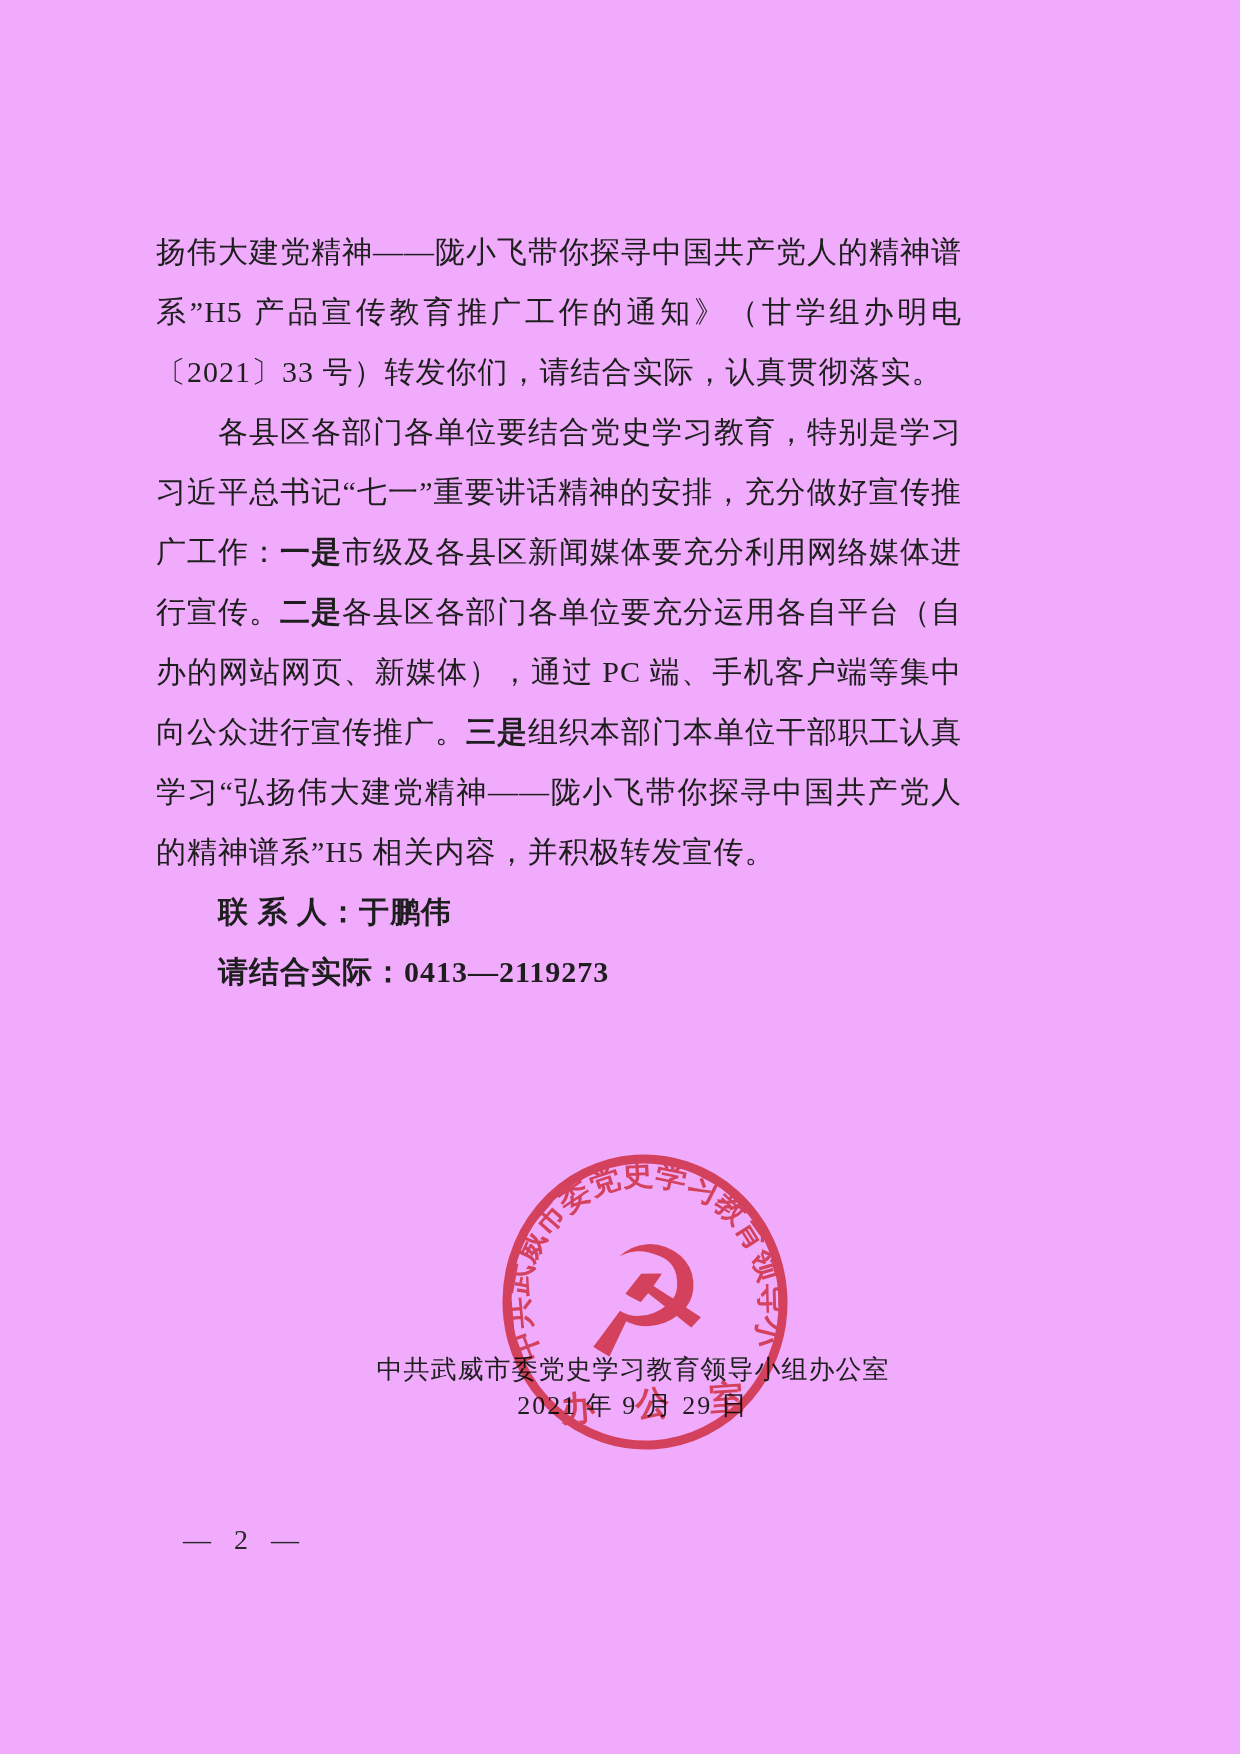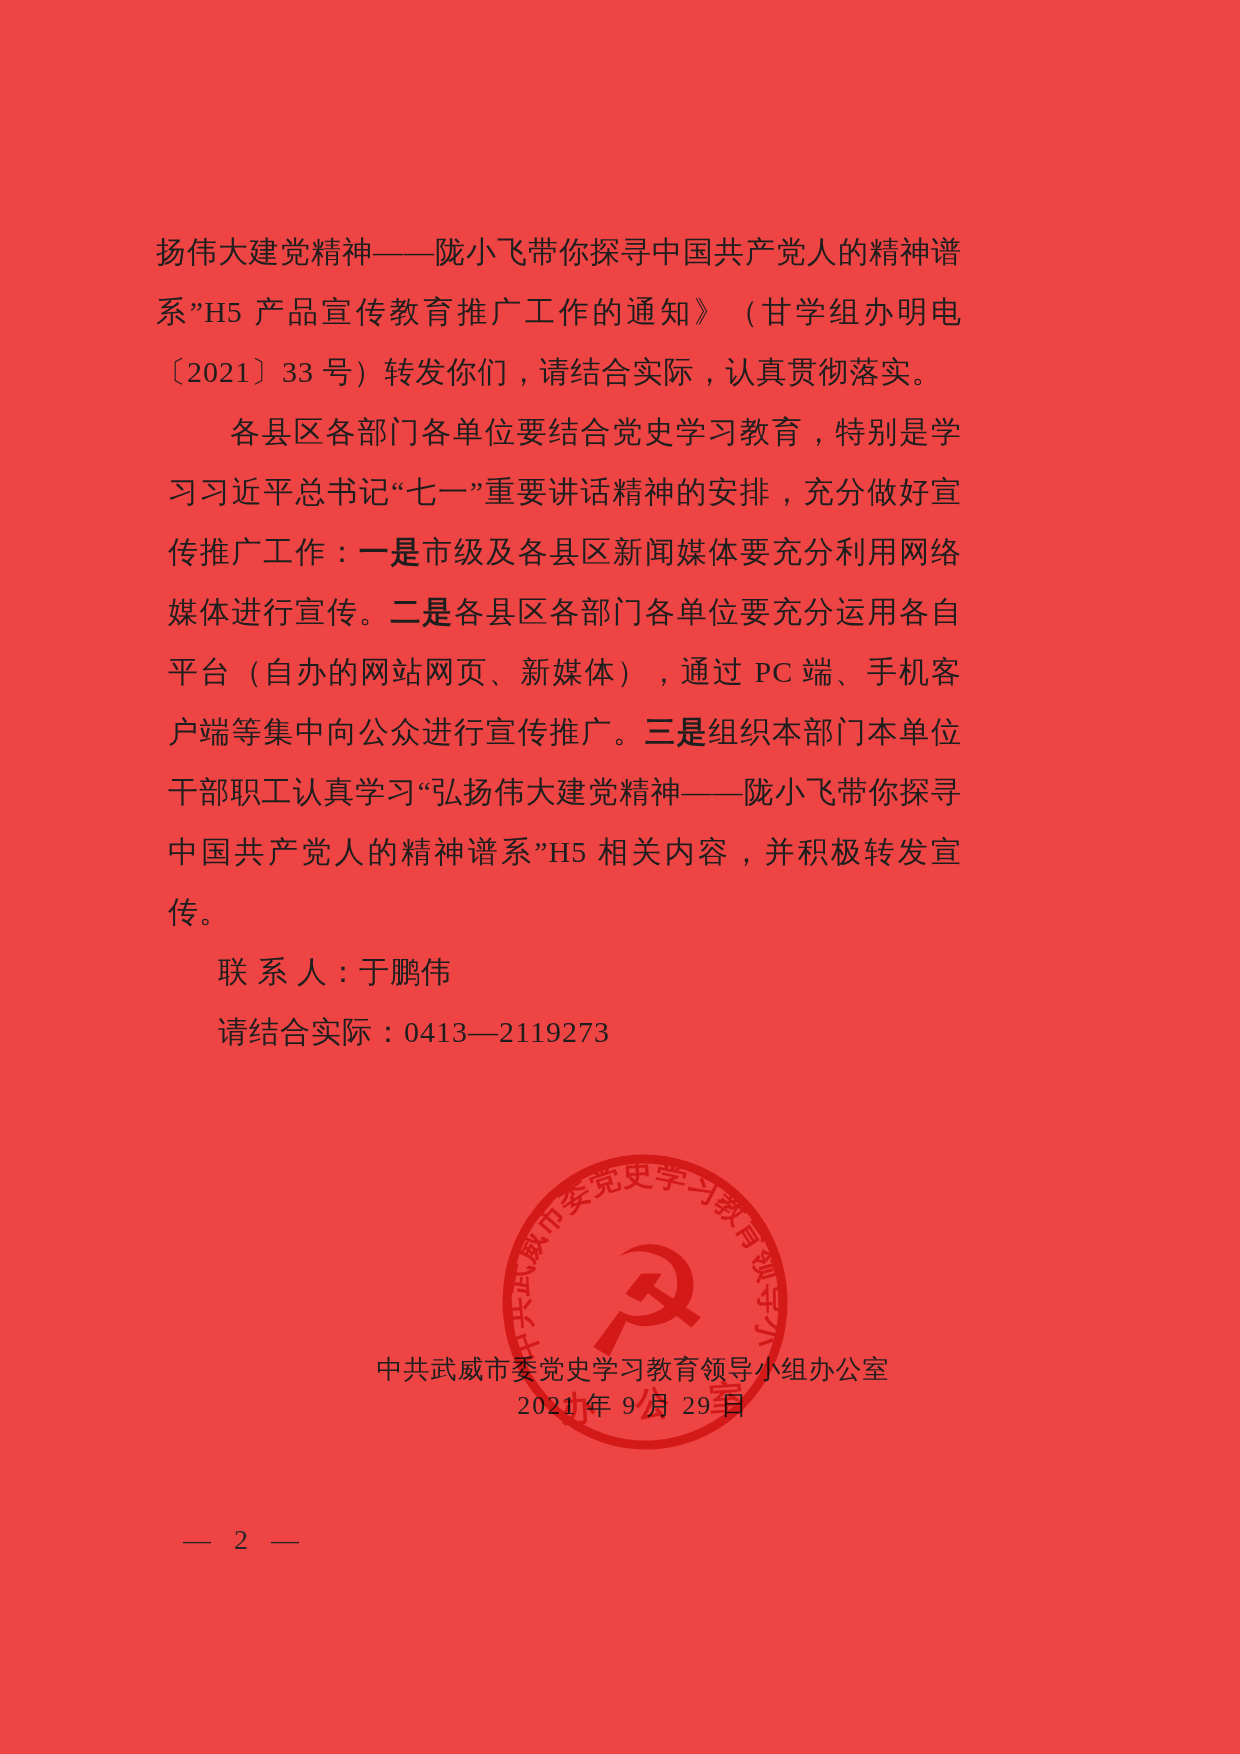--- a/index.html
+++ b/index.html
@@ -1,37 +1,37 @@
 <!DOCTYPE html>
 <html><head>
 <meta charset="utf-8">
 <style>
   html,body { margin:0; padding:0; background:#ffffff; }
   .page {
     position:relative;
     width:1240px; height:1754px;
-    background:#ef4444;
+    background:#f0abfc;
     font-family:"Liberation Serif","DejaVu Serif",serif;
     color:#1e1e1e;
     overflow:hidden;
   }
   .body-text {
     position:absolute;
     left:156px; top:222px;
     width:806px;
     font-size:30px;
     line-height:60px;
     text-align:justify;
     text-justify:inter-ideograph;
     letter-spacing:1px;
   }
   .para { margin:0; padding:0; }
-  .para.indent { text-indent:62px;margin-left:12px; }
+  .para.indent { text-indent:62px; }
   .seg-bold { font-weight:700; }
-  .contact-line { margin:0; padding-left:62px; }
+  .contact-line { margin:0; padding-left:62px;font-weight:bold; }
   .contact-line .value { font-family:"Liberation Serif","DejaVu Serif",serif; }
   .signature-block {
     position:absolute;
     left:348px; top:1352px;
     width:570px;
     text-align:center;
     font-size:26px;
     letter-spacing:1px;
     line-height:36px;
   }

